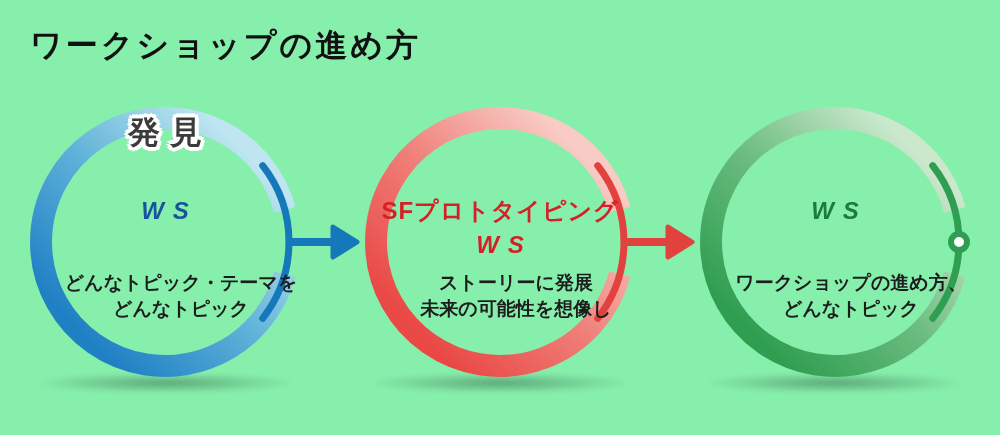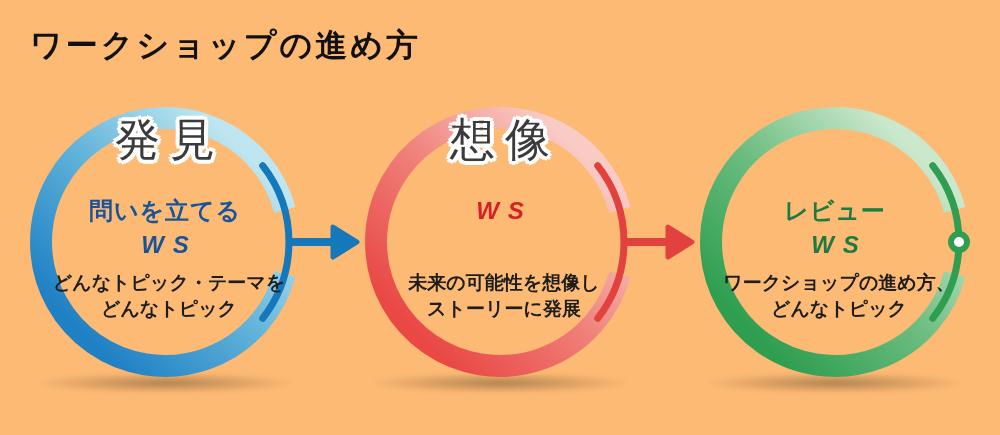--- a/index.html
+++ b/index.html
@@ -1,36 +1,36 @@
 <!DOCTYPE html>
 <html><head>
 <meta charset="utf-8">
 <style>
   html,body{margin:0;padding:0;background:#fff;}
   body{width:1000px;height:435px;overflow:hidden;
        font-family:"Liberation Sans","DejaVu Sans",sans-serif;}
-  .canvas{position:relative;width:1000px;height:435px;background:#fdba74;}
+  .canvas{position:relative;width:1000px;height:435px;background:#86efac;}
   .title{position:absolute;left:30px;top:24px;margin:0;font-size:32px;font-weight:bold;
          color:#111;letter-spacing:3px;white-space:nowrap;}
   .unit{position:absolute;top:92px;width:290px;height:315px;}
   .u0{left:20px}.u1{left:355px}.u2{left:690px}
   .shadow{position:absolute;left:18px;top:281px;width:254px;height:20px;border-radius:50%;
           background:radial-gradient(ellipse at center,rgba(0,0,0,.30) 0%,rgba(0,0,0,.10) 48%,rgba(0,0,0,0) 74%);
           filter:blur(2px);}
   svg.ring{position:absolute;left:0;top:0;}
   .header{position:absolute;left:0;top:22px;width:100%;box-sizing:border-box;text-align:center;
-          font-size:45px;line-height:1.15;font-weight:normal;color:#3b3b3b;
+          font-size:32px;line-height:1.15;font-weight:bold;color:#3b3b3b;
           letter-spacing:10px;padding-left:10px;white-space:nowrap;
           text-shadow:-3px -3px 0 #fff,3px -3px 0 #fff,-3px 3px 0 #fff,3px 3px 0 #fff,
                       -4px 0 0 #fff,4px 0 0 #fff,0 -4px 0 #fff,0 4px 0 #fff;}
   .ws{position:absolute;left:0;top:102px;width:100%;text-align:center;
       font-size:24px;line-height:34px;font-weight:bold;letter-spacing:1px;white-space:nowrap;}
   .u0 .ws{color:#17549c}.u1 .ws{color:#d71f27}.u2 .ws{color:#1e7a41}
   .wsword{letter-spacing:9px;padding-left:9px;font-style:italic;}
-  .desc{position:absolute;left:4px;top:178px;width:100%;text-align:center;
+  .desc{position:absolute;left:16px;top:178px;width:100%;text-align:center;
         font-size:19px;line-height:26px;font-weight:bold;color:#1d1d1d;white-space:nowrap;}
   .arrow{position:absolute;top:220px;}
   .a0{left:285px}.a1{left:620px}
 </style>
 </head>
 <body>
 
 <div class="canvas">
 
   <h1 class="title">ワークショップの進め方</h1>
@@ -43,21 +43,20 @@
           <stop offset="0" stop-color="#1f80c4"></stop>
           <stop offset="0.5" stop-color="#5fb2d9"></stop>
           <stop offset="1" stop-color="#bfe6f0"></stop>
         </linearGradient>
       </defs>
       <path d="M 264.8 182.1 A 124 124 0 1 1 264.8 117.9" fill="none" stroke="url(#grad0)" stroke-width="22"></path>
       <path d="M 242.7 73.7 A 124 124 0 0 1 242.7 226.3" fill="none" stroke-width="7" stroke-linecap="round" stroke="#1578ba"></path>
     </svg>
     <div class="header">発見</div>
     <div class="ws">
-      <div>問いを立てる</div>
       <div class="wsword">WS</div>
     </div>
     <div class="desc">
       <div>どんなトピック・テーマを</div>
       <div>どんなトピック</div>
     </div>
   </div>
 
   <div class="unit u1">
     <div class="shadow"></div>
@@ -65,46 +64,45 @@
       <defs>
         <linearGradient id="grad1" x1="0.15" y1="0.85" x2="0.85" y2="0.15">
           <stop offset="0" stop-color="#e94845"></stop>
           <stop offset="0.5" stop-color="#f0807a"></stop>
           <stop offset="1" stop-color="#f9cbc5"></stop>
         </linearGradient>
       </defs>
       <path d="M 264.8 182.1 A 124 124 0 1 1 264.8 117.9" fill="none" stroke="url(#grad1)" stroke-width="22"></path>
       <path d="M 242.7 73.7 A 124 124 0 0 1 242.7 226.3" fill="none" stroke-width="7" stroke-linecap="round" stroke="#e2423d"></path>
     </svg>
-    <div class="header">想像</div>
     <div class="ws">
+      <div>SFプロトタイピング</div>
       <div class="wsword">WS</div>
     </div>
     <div class="desc">
+      <div>ストーリーに発展</div>
       <div>未来の可能性を想像し</div>
-      <div>ストーリーに発展</div>
     </div>
   </div>
 
   <div class="unit u2">
     <div class="shadow"></div>
     <svg class="ring" width="290" height="315" viewBox="0 0 290 315">
       <defs>
         <linearGradient id="grad2" x1="0.15" y1="0.85" x2="0.85" y2="0.15">
           <stop offset="0" stop-color="#2f9e50"></stop>
           <stop offset="0.5" stop-color="#6cbd80"></stop>
           <stop offset="1" stop-color="#cbe8cd"></stop>
         </linearGradient>
       </defs>
       <path d="M 264.8 182.1 A 124 124 0 1 1 264.8 117.9" fill="none" stroke="url(#grad2)" stroke-width="22"></path>
       <path d="M 242.7 73.7 A 124 124 0 0 1 242.7 226.3" fill="none" stroke-width="7" stroke-linecap="round" stroke="#2f9e50"></path>
       <circle cx="269" cy="150" r="8" fill="#ffffff" stroke-width="6" stroke="#2f9e50"></circle>
     </svg>
     <div class="ws">
-      <div>レビュー</div>
       <div class="wsword">WS</div>
     </div>
     <div class="desc">
       <div>ワークショップの進め方、</div>
       <div>どんなトピック</div>
     </div>
   </div>
 
   <svg class="arrow a0" width="78" height="44" viewBox="0 0 78 44">
     <g fill="none" stroke="#1578ba">

